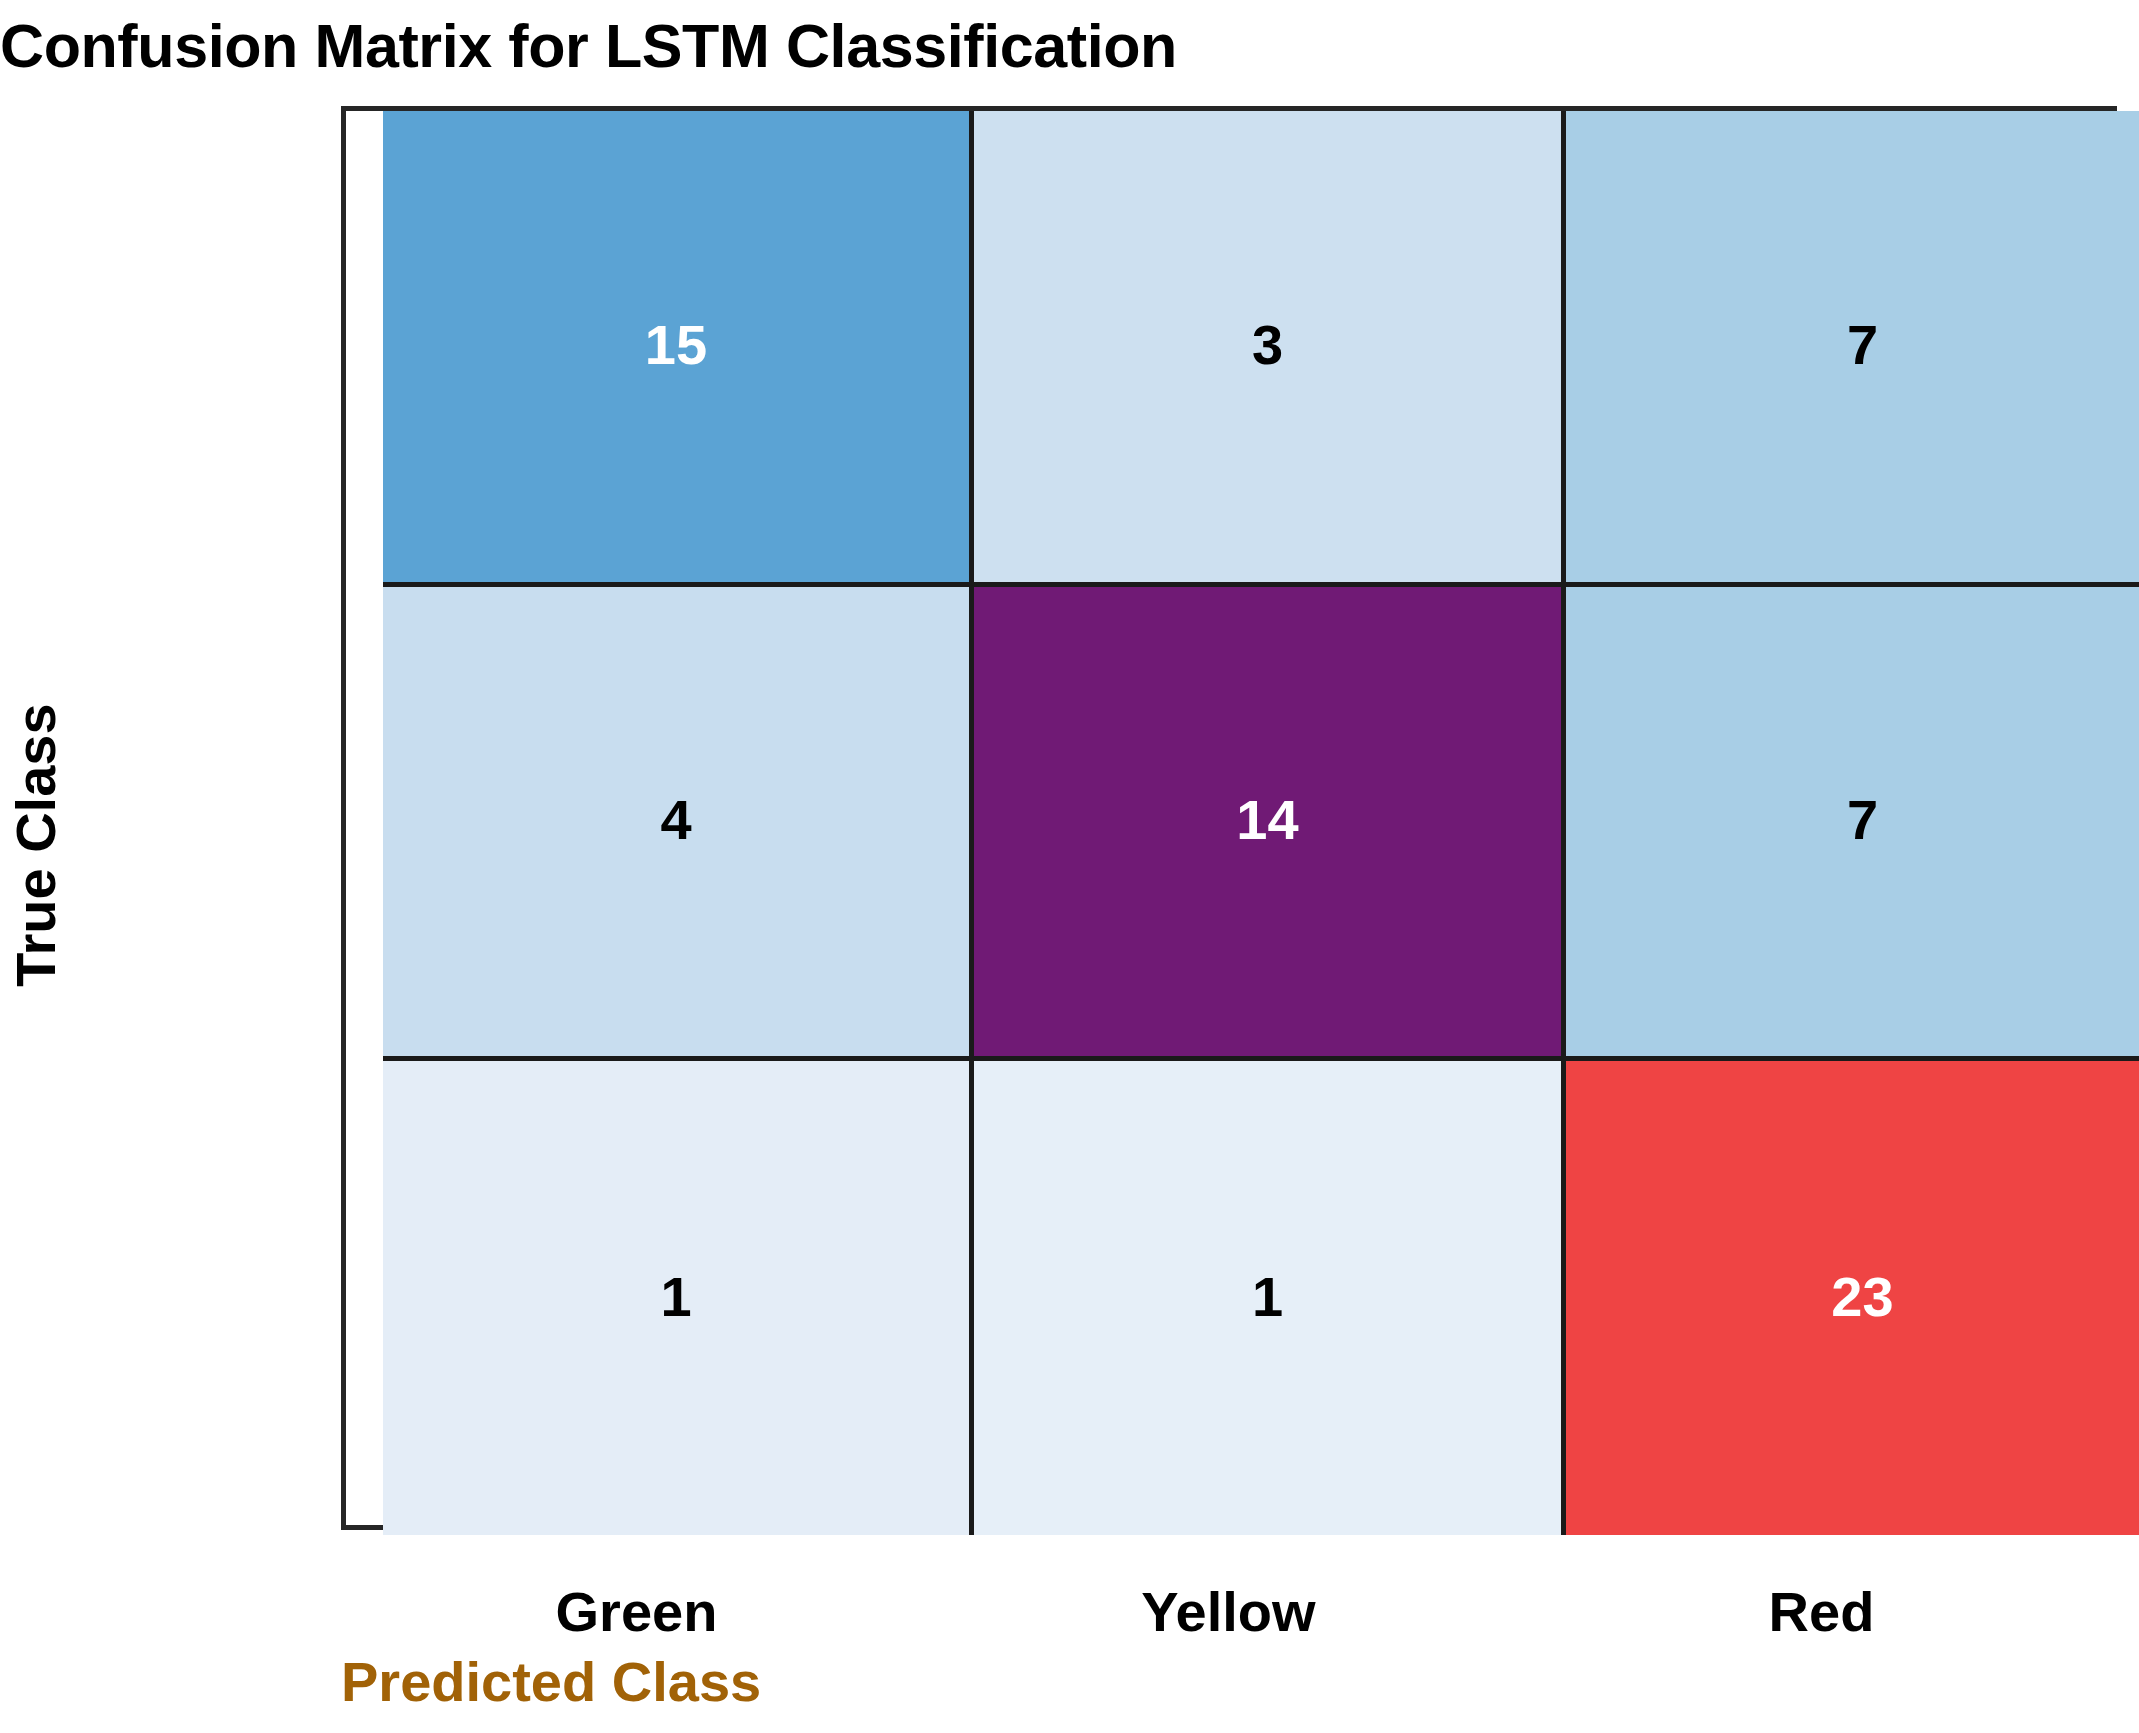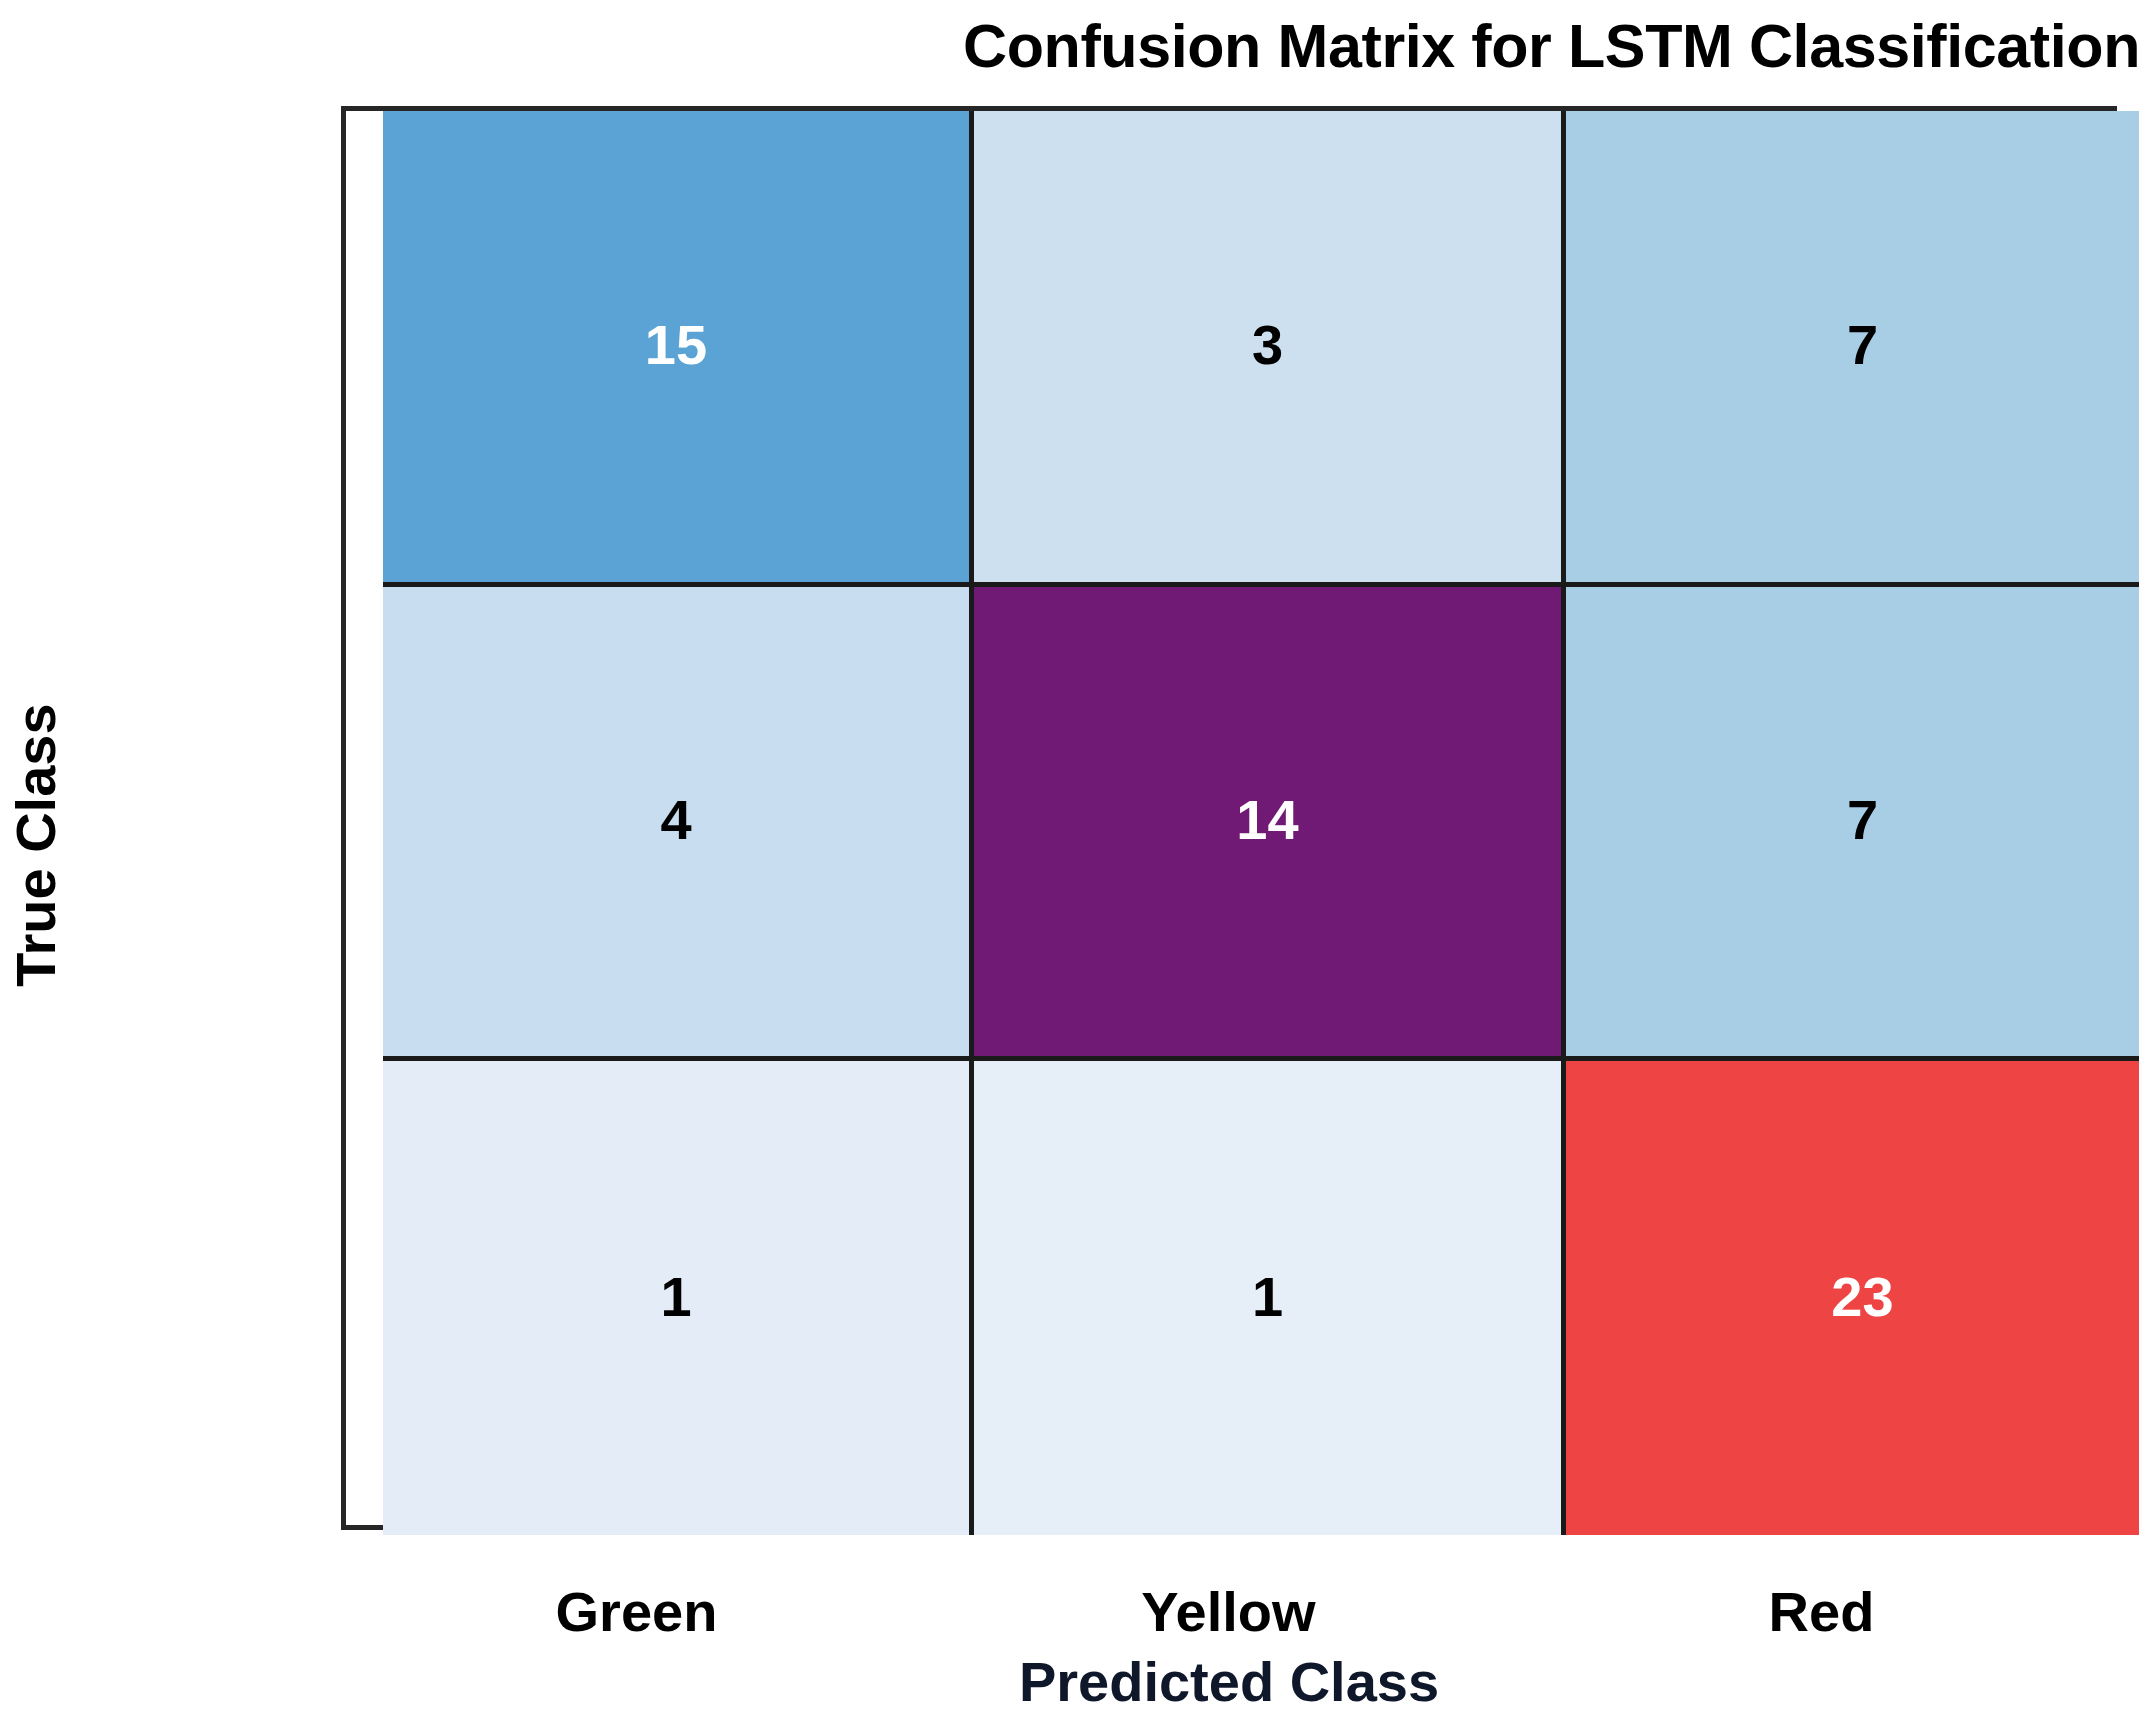--- a/index.html
+++ b/index.html
@@ -15,21 +15,21 @@
     font-family: "Liberation Sans", sans-serif;
     overflow: hidden;
   }
 
   
   #chart-title {
     position: absolute;
     left: 0;
     top: 15.7px;
     width: 2140px;
-    text-align: right;
+    text-align: left;
     font-size: 61px;
     font-weight: bold;
     color: #000000;
     letter-spacing: -0.4px;
     line-height: 1.0;
   }
 
   
   #y-axis-title {
     position: absolute;
@@ -42,24 +42,24 @@
     color: #000000;
     transform: rotate(-90deg);
     transform-origin: center center;
     line-height: 1.0;
   }
   #x-axis-title {
     position: absolute;
     left: 341px;
     top: 1654px;
     width: 1776px;
-    text-align: center;
+    text-align: left;
     font-size: 56px;
     font-weight: bold;
-    color: #0f172a;
+    color: #a16207;
     line-height: 1.0;
   }
 
   
   #plot-box {
     position: absolute;
     left: 341px;
     top: 106px;
     width: 1776px;
     height: 1424px;

